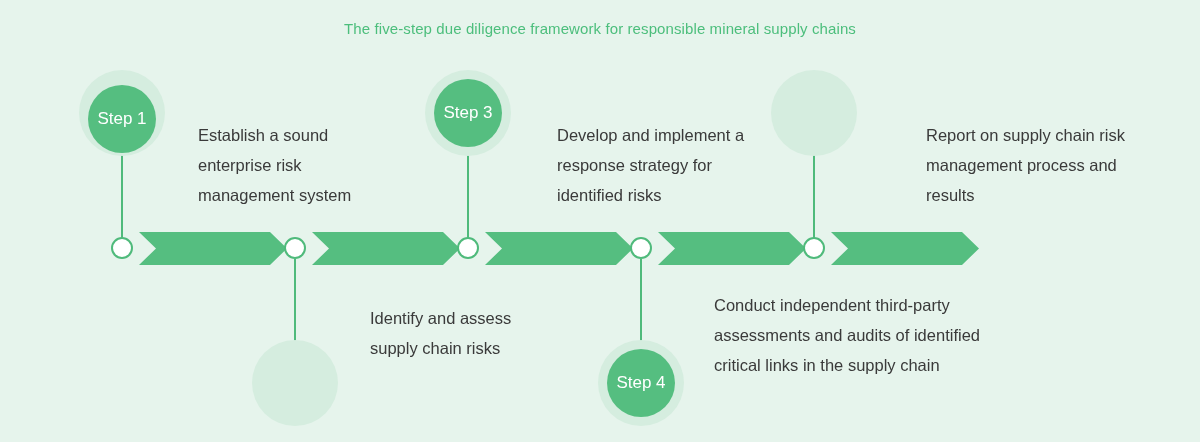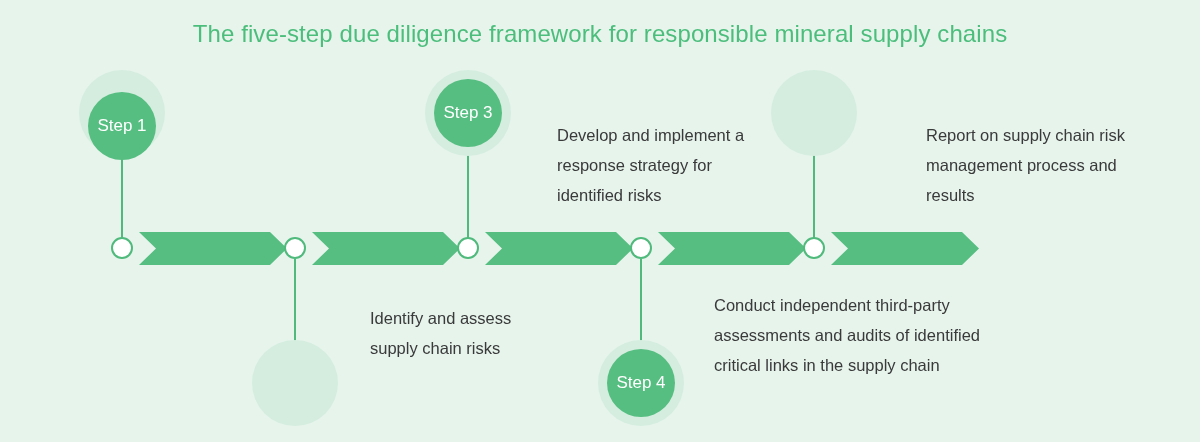--- a/index.html
+++ b/index.html
@@ -20,21 +20,21 @@
     background: #e6f4ec;
   }
 
   
   #title {
     position: absolute;
     left: 0;
     top: 20px;
     width: 1200px;
     text-align: center;
-    font-size: 24px;
+    font-size: 15px;
     color: #4cbe7c;
     letter-spacing: 0.1px;
     white-space: nowrap;
   }
 
   
   .chevron {
     position: absolute;
     top: 232px;
     height: 33px;
@@ -114,23 +114,24 @@
   <div class="connector" style="left:640px; top:259px; height:92px;"></div>
   <div class="connector" style="left:813px; top:146px; height:92px;"></div>
 
   <div class="node" style="left:111px;"></div>
   <div class="node" style="left:284px;"></div>
   <div class="node" style="left:457px;"></div>
   <div class="node" style="left:630px;"></div>
   <div class="node" style="left:803px;"></div>
 
   <div class="step-halo" style="left:79px; top:70px;"></div>
-  <div class="step-circle" style="left:88px; top:92px;">
+  <div class="step-circle" style="left:88px; top:85px;">
     <span>Step 1</span>
   </div>
+  <div class="desc" style="left:198px; top:120px; width:200px;">Establish a sound enterprise risk management system</div>
 
   <div class="step-halo" style="left:252px; top:340px;"></div>
   <div class="desc" style="left:370px; top:290px; width:185px;margin-top:13px;">Identify and assess supply chain risks</div>
 
   <div class="step-halo" style="left:425px; top:70px;"></div>
   <div class="step-circle" style="left:434px; top:79px;">
     <span>Step 3</span>
   </div>
   <div class="desc" style="left:557px; top:120px; width:212px;">Develop and implement a response strategy for identified risks</div>
 

